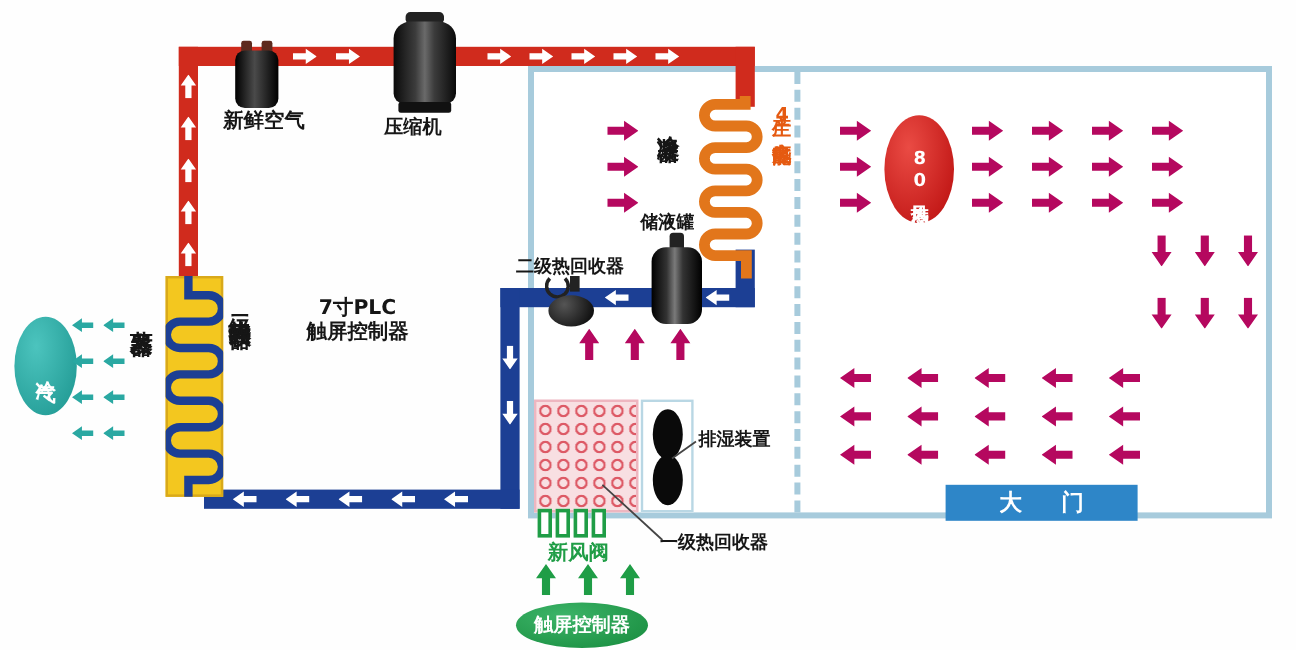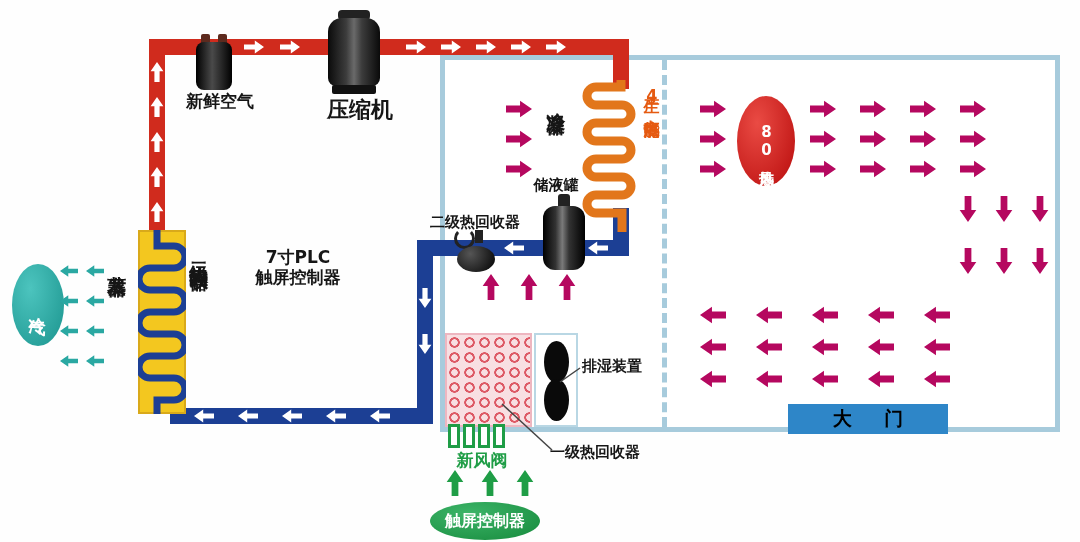--- a/index.html
+++ b/index.html
@@ -89,21 +89,21 @@
              background-image:radial-gradient(circle, rgba(0,0,0,0) 3px, #dd5a66 3.5px, #dd5a66 5px, rgba(0,0,0,0) 5.5px);
              background-size:15px 15px; }
   .dehumid { position:absolute; left:534px; top:333px; width:44px; height:94px; background:#fff;
              border:2px solid #b9d7e4; box-sizing:border-box; }
   .dehumid .oval { position:absolute; left:8px; width:25px; height:42px; background:#0a0a0a; border-radius:50%; }
 
   .freshvalve { position:absolute; left:448px; top:424px; display:flex; gap:3px; }
   .freshvalve .cell { width:12px; height:24px; border:3px solid #1f9d46; background:#fff; box-sizing:border-box; }
 
   .door { position:absolute; left:788px; top:404px; width:160px; height:30px; background:#2e86c8;
-          color:#000000; font-size:19px; font-weight:bold; display:flex; align-items:center;
+          color:#ffffff; font-size:19px; font-weight:bold; display:flex; align-items:center;
           justify-content:center; word-spacing:26px; }
 
   .leader { position:absolute; left:0; top:0; pointer-events:none; }
 </style>
 </head>
 <body>
 
 <div class="canvas">
 
   <div class="room"></div>
@@ -168,32 +168,32 @@
     <span class="vtext">冷气</span>
   </div>
   <div class="ellipse hot-ellipse">
     <span class="vtext" style="letter-spacing:0; line-height:1;">80度热风</span>
   </div>
   <div class="ellipse fresh-ellipse">
     <span>触屏控制器</span>
   </div>
 
   <div class="lbl ctr" style="left:158px; top:92px;  width:124px; font-size:17px;">新鲜空气</div>
-  <div class="lbl ctr" style="left:316px; top:97px;  width:88px;  font-size:22px;">压缩机</div>
+  <div class="lbl ctr" style="left:300px; top:97px;  width:88px;  font-size:16px;">压缩机</div>
   <div class="lbl ctr" style="left:240px; top:248px; width:116px; font-size:17px;">7寸PLC</div>
   <div class="lbl ctr" style="left:240px; top:268px; width:116px; font-size:17px;">触屏控制器</div>
   <div class="lbl vtext" style="left:106px; top:260px; height:96px;  font-size:19px;">蒸发器</div>
   <div class="lbl vtext" style="left:188px; top:248px; height:168px; font-size:19px;">二级热回收器</div>
   <div class="lbl vtext" style="left:545px; top:98px;  height:90px;  font-size:19px;">冷凝器</div>
   <div class="lbl vtext" style="left:642px; top:84px;  height:168px; font-size:16px; color:#e55a11; letter-spacing:1px;">产生4度电热能</div>
   <div class="lbl ctr" style="left:522px; top:177px; width:68px; font-size:15px;">储液罐</div>
   <div class="lbl" style="left:430px; top:214px; font-size:15px;">二级热回收器</div>
   <div class="lbl" style="left:582px; top:358px; font-size:15px;">排湿装置</div>
   <div class="lbl" style="left:550px; top:444px; font-size:15px;">一级热回收器</div>
-  <div class="lbl ctr" style="left:444px; top:452px; width:76px; font-size:17px; color:#1f9d46;font-family:Liberation Mono, monospace;">新风阀</div>
+  <div class="lbl ctr" style="left:444px; top:452px; width:76px; font-size:17px; color:#1f9d46;">新风阀</div>
 
   <div class="acol" style="left:147px; top:62px; gap:15px;">
     <span class="arw sm up c-wht"></span>
     <span class="arw sm up c-wht"></span>
     <span class="arw sm up c-wht"></span>
     <span class="arw sm up c-wht"></span>
     <span class="arw sm up c-wht"></span>
   </div>
   <div class="arow" style="left:244px; top:37px; gap:16px;">
     <span class="arw sm c-wht"></span>

